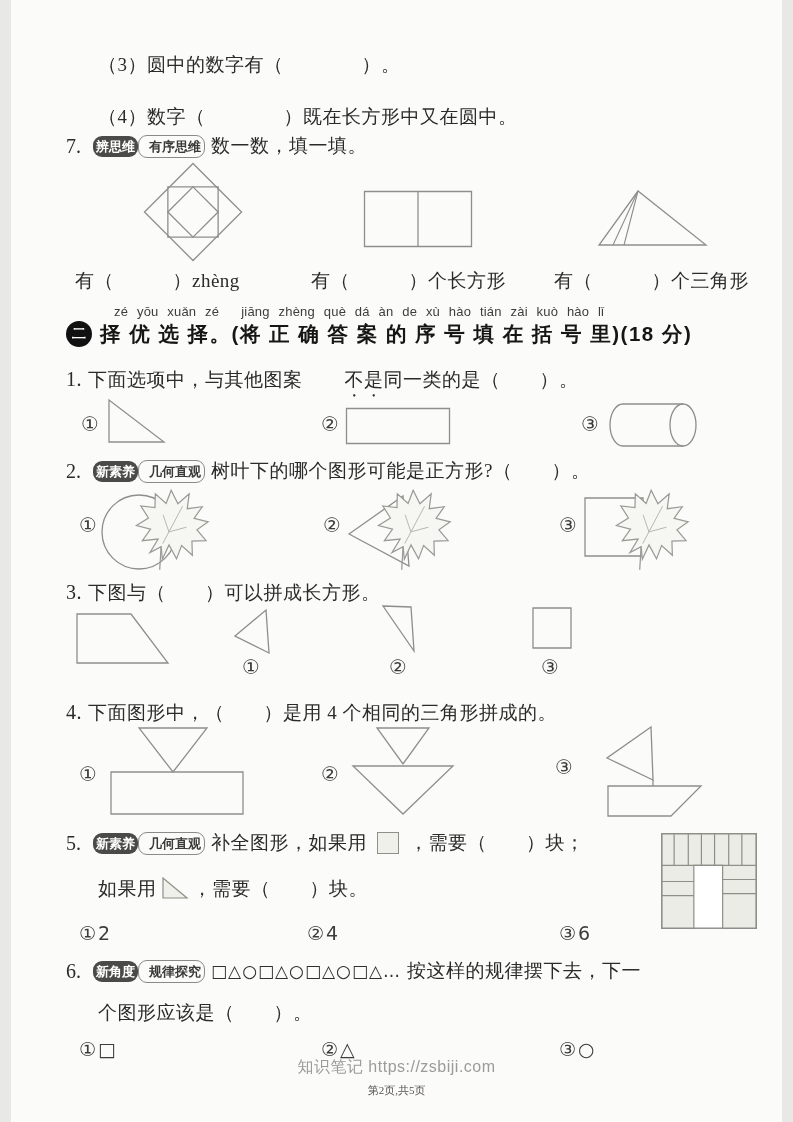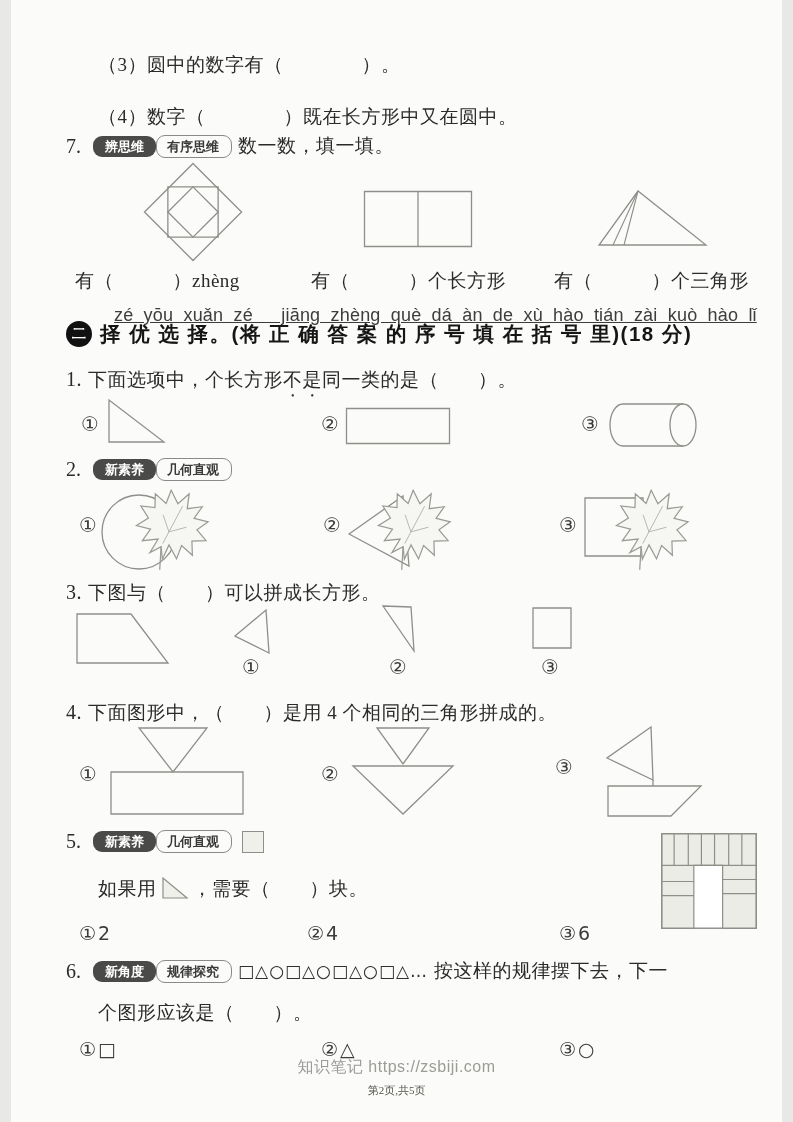--- a/index.html
+++ b/index.html
@@ -16,37 +16,37 @@
     font-family:"Liberation Serif","DejaVu Serif",serif;
     color:var(--text);
   }
   .row{position:absolute; white-space:nowrap;}
   .t{font-size:19px; letter-spacing:0.5px;}
   .qnum{font-size:20px; margin-right:6px;}
   .flex{display:flex; align-items:center; gap:6px;}
   .badge{
     font-family:"Liberation Sans","DejaVu Sans",sans-serif;
     font-size:13px; font-weight:bold; line-height:1;
-    padding:4px 12px; border-radius:9px; display:inline-block;
+    padding:4px 3px; border-radius:9px; display:inline-block;
   }
   .badge-dark{background:var(--badge-fill); color:var(--badge-text); position:relative; z-index:2;}
   .badge-light{border:1.5px solid var(--badge-outline); color:#3a3a38; background:var(--page-bg);
     margin-left:-6px; padding-left:10px; z-index:1;}
   .em-dots{
     -webkit-text-emphasis:filled dot #333; -webkit-text-emphasis-position:under right;
-    text-emphasis:filled dot #333; text-emphasis-position:under right;
+    text-emphasis:filled dot #333; text-emphasis-position:under right;margin-left:42px;
   }
   .opt{
     font-family:"DejaVu Sans","Liberation Sans",sans-serif;
     font-size:20px; color:#3c3c3c;
   }
   .opt-mix{font-family:"DejaVu Sans","Liberation Sans",sans-serif; font-size:19px; color:#3c3c3c; letter-spacing:2px;}
   .pinyin{
     font-family:"Liberation Sans","DejaVu Sans",sans-serif;
-    font-size:18px; color:#3d3d3d; letter-spacing:0.2px; word-spacing:5px;text-decoration:underline;
+    font-size:13px; color:#3d3d3d; letter-spacing:0.2px; word-spacing:5px;
   }
   .sec-head{
     font-family:"Liberation Sans","DejaVu Sans",sans-serif;
     font-weight:bold; font-size:20.5px; color:var(--heading); letter-spacing:1.5px;
     display:flex; align-items:center; gap:8px;
   }
   .sec-marker{
     width:26px; height:26px; border-radius:50%; background:#111; color:#fff;
     font-size:14px; display:inline-flex; align-items:center; justify-content:center;
     letter-spacing:0; flex:0 0 auto;
@@ -114,21 +114,21 @@
   <div class="row t" style="top:268px;left:300px">有（　　　）个长方形</div>
   <div class="row t" style="top:268px;left:543px">有（　　　）个三角形</div>
 
   <div class="row pinyin" style="top:303px;left:103px">zé yōu xuǎn zé　 jiāng zhèng què dá àn de xù hào tián zài kuò hào lǐ</div>
   <div class="row sec-head" style="top:320px;left:55px">
     <span class="sec-marker">二</span>
     <span>择 优 选 择。(将 正 确 答 案 的 序 号 填 在 括 号 里)(18 分)</span>
   </div>
 
   <div class="row t" style="top:367px;left:55px">
-    <span class="qnum">1.</span><span>下面选项中，个长方形</span><span class="em-dots">不是</span><span>同一类的是（　　）。</span>
+    <span class="qnum">1.</span><span>下面选项中，与其他图案</span><span class="em-dots">不是</span><span>同一类的是（　　）。</span>
   </div>
 
   <div class="row opt" style="top:412px;left:70px">①</div>
   <svg class="shape" style="top:398px;left:96px" width="60" height="47" viewBox="0 0 60 47">
     <polygon points="2,2 2,44 57,44" fill="none" stroke="#8e8e8a" stroke-width="1.3"></polygon>
   </svg>
 
   <div class="row opt" style="top:412px;left:310px">②</div>
   <svg class="shape" style="top:407px;left:334px" width="106" height="38" viewBox="0 0 106 38">
     <rect x="1.5" y="1.5" width="103" height="35" fill="none" stroke="#8e8e8a" stroke-width="1.3"></rect>
@@ -137,20 +137,21 @@
   <div class="row opt" style="top:412px;left:570px">③</div>
   <svg class="shape" style="top:402px;left:594px" width="94" height="46" viewBox="0 0 94 46">
     <path d="M78,2 L18,2 A13,21 0 0 0 18,44 L78,44" fill="none" stroke="#8e8e8a" stroke-width="1.3"></path>
     <ellipse cx="78" cy="23" rx="13" ry="21" fill="none" stroke="#8e8e8a" stroke-width="1.3"></ellipse>
   </svg>
 
   <div class="row flex" style="top:458px;left:55px">
     <span class="qnum">2.</span>
     <span class="badge badge-dark">新素养</span>
     <span class="badge badge-light">几何直观</span>
+    <span class="t">树叶下的哪个图形可能是正方形?（　　）。</span>
   </div>
 
   <div class="row opt" style="top:513px;left:68px">①</div>
   <svg class="shape" style="top:488px;left:88px" width="118" height="84" viewBox="0 0 118 84">
     <circle cx="40" cy="44" r="37" fill="none" stroke="#8e8e8a" stroke-width="1.3"></circle>
     <use href="#leaf" transform="translate(28,-4) scale(0.88)"></use>
   </svg>
 
   <div class="row opt" style="top:513px;left:312px">②</div>
   <svg class="shape" style="top:488px;left:334px" width="112" height="84" viewBox="0 0 112 84">
@@ -207,21 +208,23 @@
   <svg class="shape" style="top:724px;left:566px" width="150" height="96" viewBox="0 0 150 96">
     <polygon points="74,3 30,34 76,56" fill="none" stroke="#8e8e8a" stroke-width="1.3"></polygon>
     <line x1="76" y1="56" x2="76" y2="62" stroke="#8e8e8a" stroke-width="1.3"></line>
     <polygon points="31,62 124,62 94,92 31,92" fill="none" stroke="#8e8e8a" stroke-width="1.3"></polygon>
   </svg>
 
   <div class="row flex" style="top:830px;left:55px">
     <span class="qnum">5.</span>
     <span class="badge badge-dark">新素养</span>
     <span class="badge badge-light">几何直观</span>
+    <span class="t">补全图形，如果用</span>
     <span class="inline-sq"></span>
+    <span class="t">，需要（　　）块；</span>
   </div>
 
   <div class="row t" style="top:876px;left:87px">
     <span>如果用</span><svg class="inline-shape" width="28" height="24" viewBox="0 0 28 24">
         <polygon points="2,2 2,22 26,22" fill="#f0f0ea" stroke="#8e8e8a" stroke-width="1.2"></polygon>
       </svg><span>，需要（　　）块。</span>
   </div>
 
   <div class="row opt-mix" style="top:922px;left:68px">①2</div>
   <div class="row opt-mix" style="top:922px;left:296px">②4</div>

